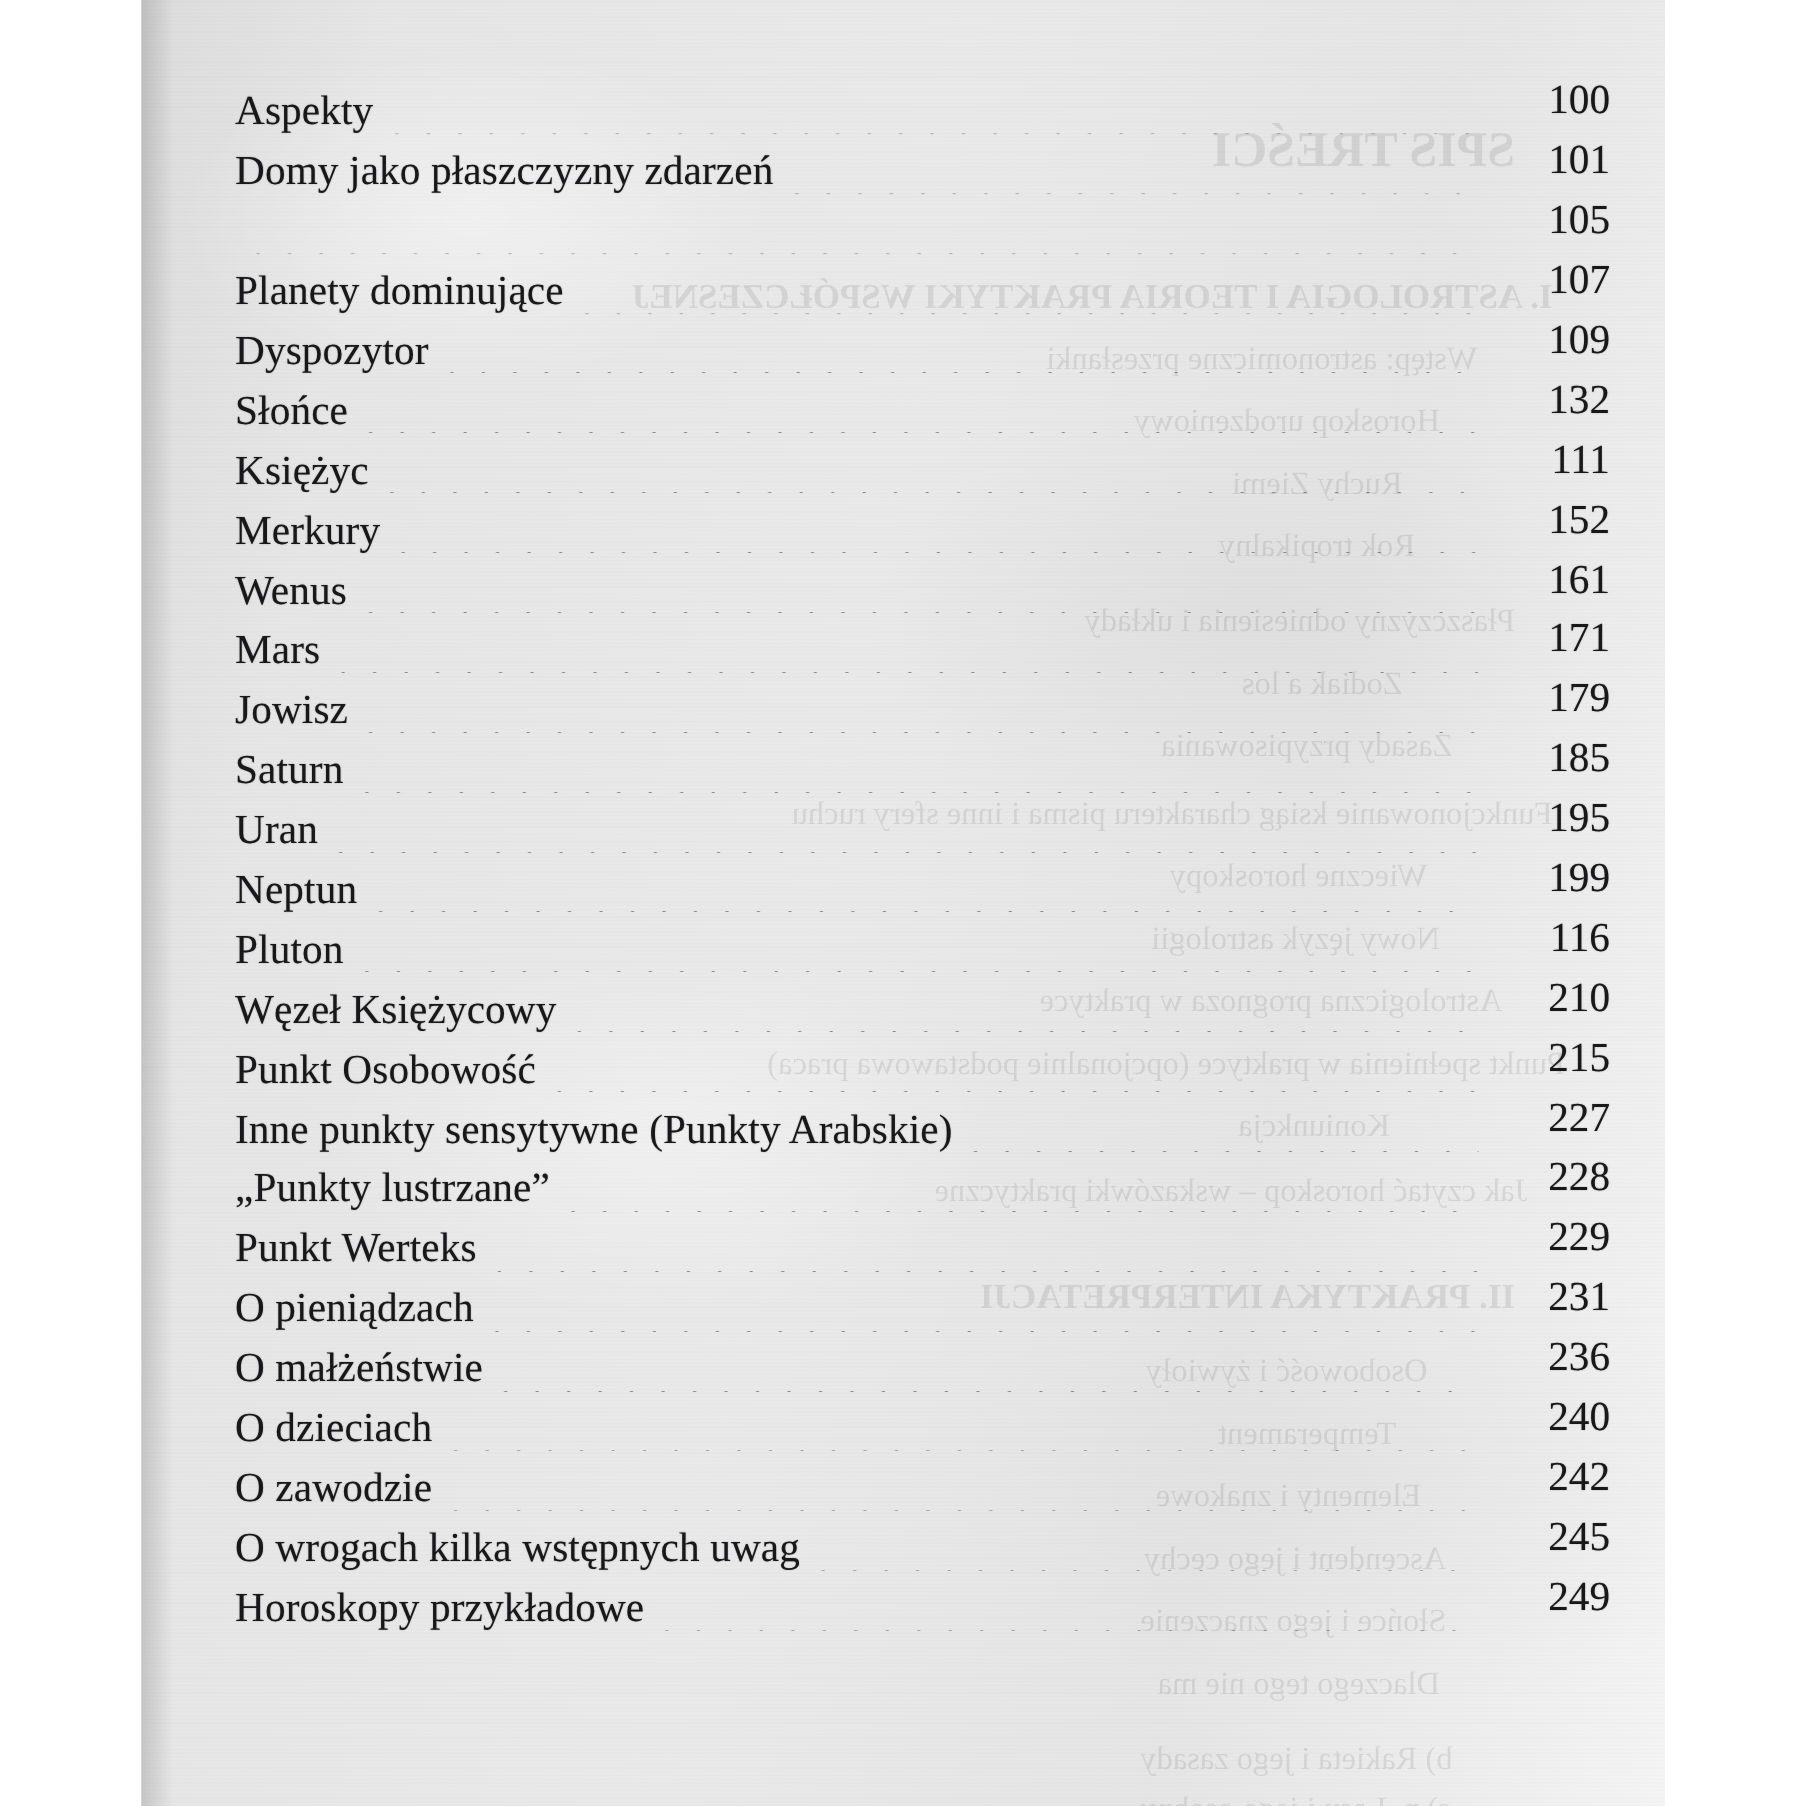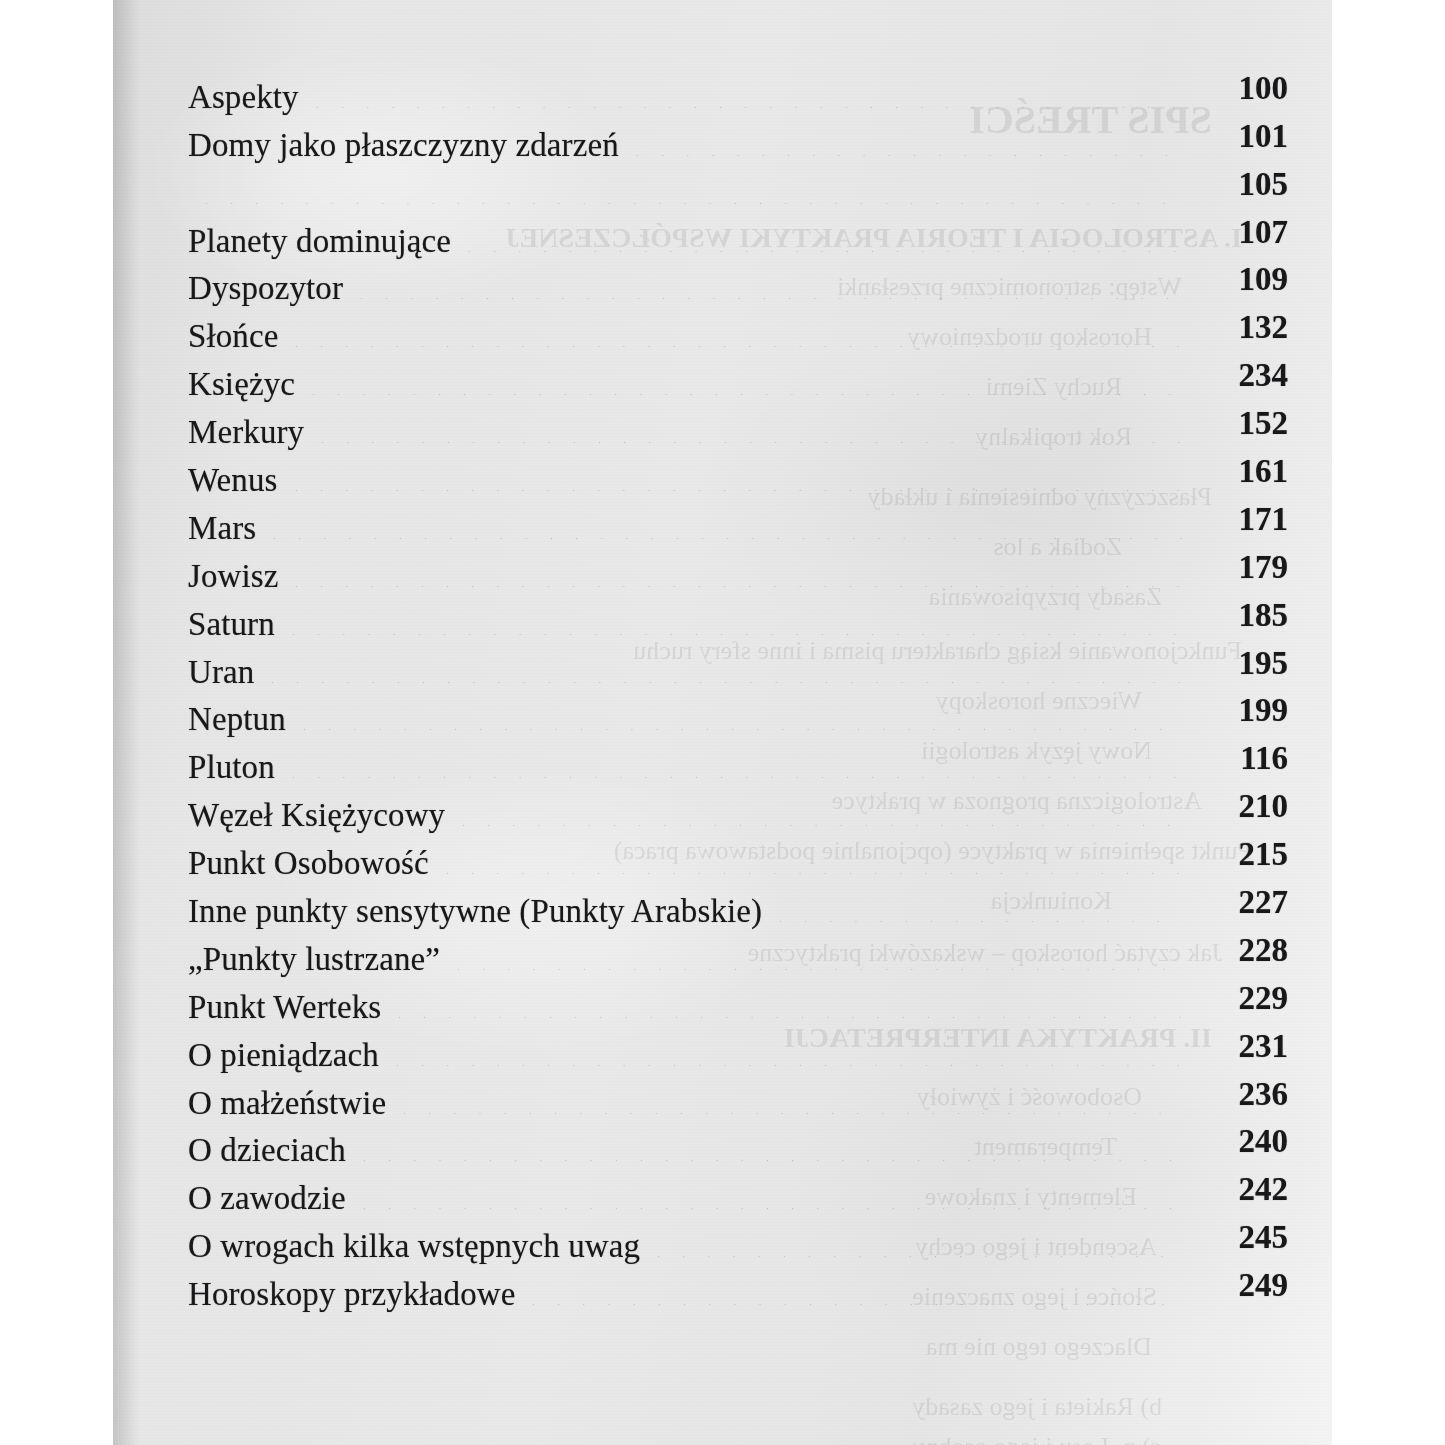--- a/index.html
+++ b/index.html
@@ -72,21 +72,21 @@
   #toc {
     position: absolute;
     left: 75px;
     top: 66px;
     width: 1100px;
     z-index: 3;
   }
   .toc-row {
     position: relative;
     display: flex;
-    align-items: flex-end;
+    align-items: center;
     height: 47.9px;
     color: #18181a;
   }
   .toc-title {
     font-size: 33px;
     line-height: 1;
     letter-spacing: .1px;
     white-space: nowrap;
     text-shadow: 0 0 1.1px rgba(0,0,0,.40);
   }
@@ -111,21 +111,21 @@
   }
   .toc-page {
     width: 95px;
     text-align: right;
     font-size: 33px;
     line-height: 1;
     white-space: nowrap;
     text-shadow: 0 0 1.1px rgba(0,0,0,.40);
   }
   
-  .toc-page-inner { position: relative; top: -9px; display: inline-block; font-weight: bold; }
+  .toc-page-inner { position: relative; top: -9px; display: inline-block; }
 </style>
 </head>
 <body>
 
 <div id="page-root">
 
   <div id="paper">
 
     <div id="showthrough">
         <div class="st-line" style="left: 120px; top: 96px; font-size: 40px; font-weight: bold;">SPIS TREŚCI</div>
@@ -181,21 +181,21 @@
           <span class="toc-page"><span class="toc-page-inner">109</span></span>
         </div>
         <div class="toc-row">
           <span class="toc-title">Słońce</span>
           <span class="toc-leader"></span>
           <span class="toc-page"><span class="toc-page-inner">132</span></span>
         </div>
         <div class="toc-row">
           <span class="toc-title">Księżyc</span>
           <span class="toc-leader"></span>
-          <span class="toc-page"><span class="toc-page-inner">234</span></span>
+          <span class="toc-page"><span class="toc-page-inner">111</span></span>
         </div>
         <div class="toc-row">
           <span class="toc-title">Merkury</span>
           <span class="toc-leader"></span>
           <span class="toc-page"><span class="toc-page-inner">152</span></span>
         </div>
         <div class="toc-row">
           <span class="toc-title">Wenus</span>
           <span class="toc-leader"></span>
           <span class="toc-page"><span class="toc-page-inner">161</span></span>

